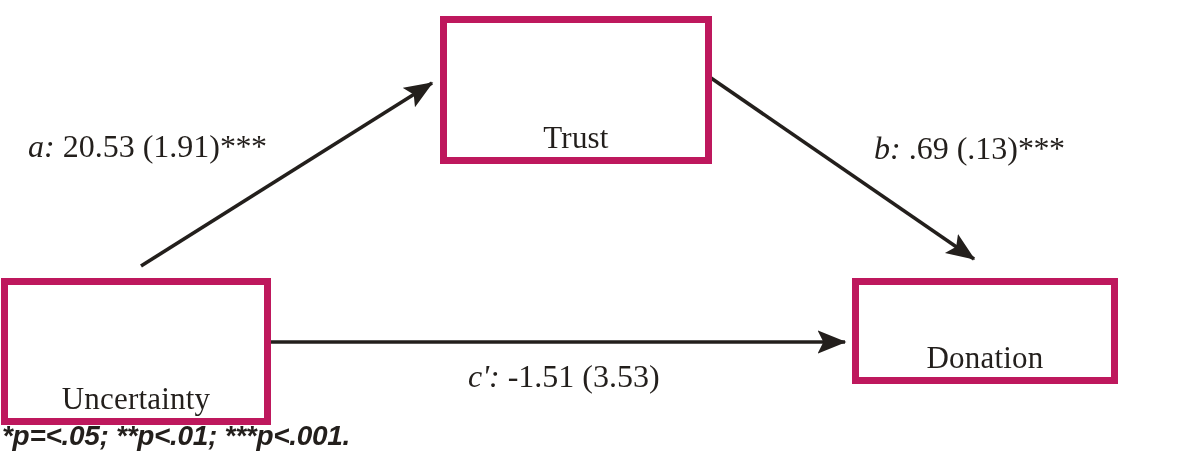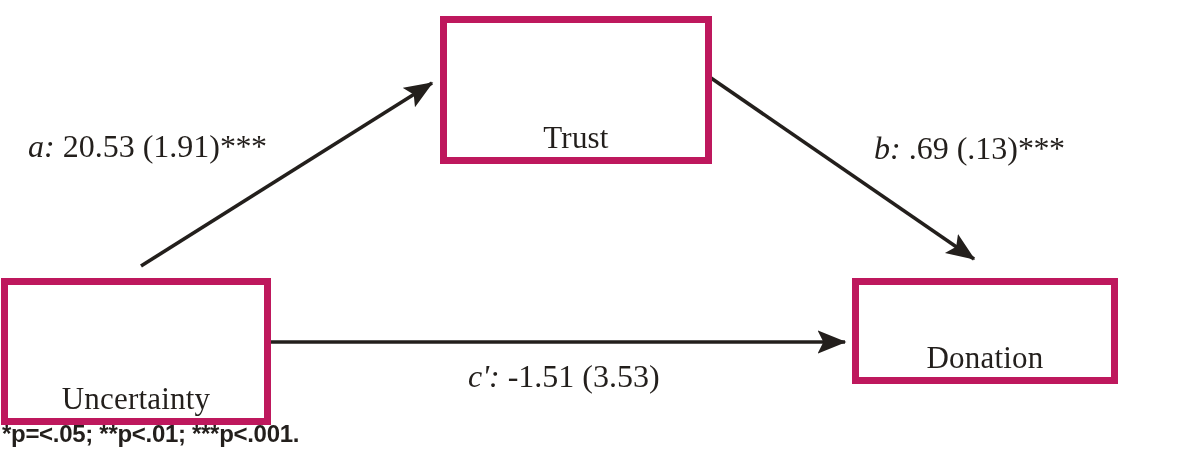--- a/index.html
+++ b/index.html
@@ -64,22 +64,23 @@
   #label-a  { left: 28px;  top: 128px; }
   #label-b  { left: 874px; top: 130px; }
   #label-c  { left: 468px; top: 358px; }
 
   
   #footnote {
     position: absolute;
     left: 2px;
     top: 420px;
     font-family: "Liberation Sans", "DejaVu Sans", sans-serif;
+    font-style: italic;
     font-weight: 600;
-    font-size: 24px;
+    font-size: 28px;
     color: #231f1c;
     white-space: nowrap;
     letter-spacing: -0.3px;
     z-index: 4;
   }
 </style>
 </head>
 <body>
 
 <div id="canvas">

